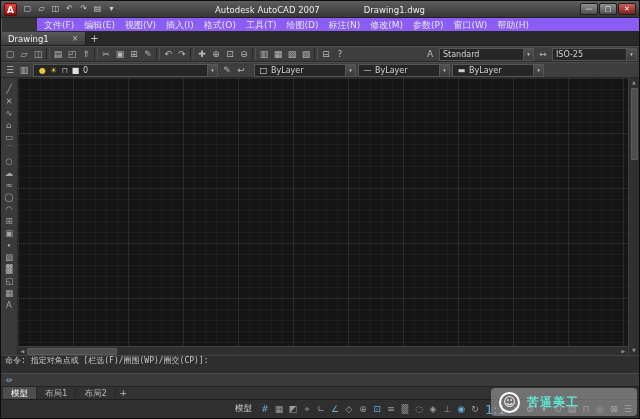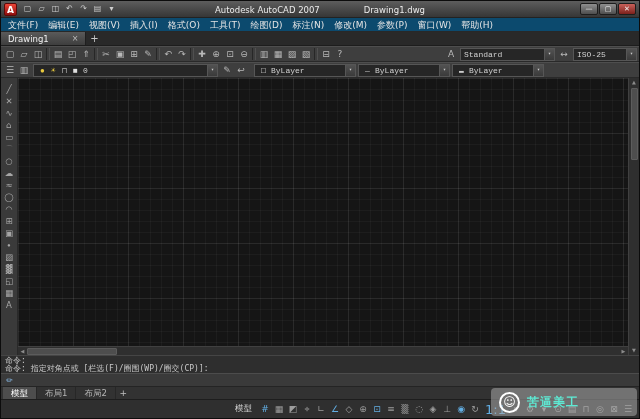--- a/index.html
+++ b/index.html
@@ -26,22 +26,22 @@
   .title-center { position:absolute; left:0; right:0; top:0; height:17px;
     display:flex; justify-content:center; align-items:center; gap:44px;
     font-size:8.5px; color:#ececec; pointer-events:none; }
   .win-controls { margin-left:auto; display:flex; gap:1px; }
   .win-btn { width:18px; height:12px; flex:none;
     background:linear-gradient(#8f8f8f,#4e4e4e); border:1px solid #1d1d1d;
     border-radius:2px; color:#f2f2f2; font-size:7px; line-height:10px; text-align:center; }
   .win-btn.close { background:linear-gradient(#c9605a,#7c211c); }
 
   
-  .menubar { height:14px; flex:none; background:#0c4a6e;
-    display:flex; align-items:center; padding-left:2px; border-bottom:1px solid #282828; }
+  .menubar { height:14px; flex:none; background:#8b5cf6;
+    display:flex; align-items:center; padding-left:2px; border-bottom:1px solid #282828;margin-left:36px; }
   .mitem { font-size:9px; color:#e4e4e4; padding:0 5px; line-height:14px; flex:none; white-space:nowrap; }
 
   
   .filetabs { height:14px; flex:none; background:#292929; display:flex;
     align-items:stretch; border-bottom:1px solid #1d1d1d; }
   .ftab { background:linear-gradient(#5a5a5a,#3e3e3e); color:#f0f0f0; font-size:8.5px;
     padding:0 7px; display:flex; align-items:center; gap:23px; border-right:1px solid #1f1f1f; }
   .close-x { color:#bdbdbd; font-size:8px; }
   .ftab-add { width:16px; color:#c8c8c8; text-align:center; line-height:14px; font-size:10px; }
 
@@ -50,21 +50,21 @@
     border-top:1px solid #4e4e4e; border-bottom:1px solid #292929;
     display:flex; align-items:center; padding:0 2px; }
   .icorow { display:flex; align-items:center; }
   .ico { width:14px; height:13px; line-height:13px; text-align:center;
     font-size:9px; color:#b9b9b9; flex:none; }
   .sep { width:4px; height:12px; flex:none; margin:0 1px;
     border-left:1px solid #272727; border-right:1px solid #505050; }
   .styles-group { margin-left:auto; display:flex; align-items:center; gap:2px; }
   .combo { height:13px; background:#262626; border:1px solid #565656;
     display:flex; align-items:center; font-size:8px; color:#d2d2d2;
-    padding-left:3px; flex:none; overflow:hidden; white-space:nowrap;font-family:Liberation Mono, monospace; }
+    padding-left:3px; flex:none; overflow:hidden; white-space:nowrap; }
   .combo .arrow { margin-left:auto; width:10px; height:11px; flex:none;
     background:linear-gradient(#525252,#3a3a3a); border-left:1px solid #565656;
     color:#cccccc; font-size:5px; line-height:11px; text-align:center; }
   .lsico { width:11px; height:11px; line-height:11px; text-align:center; font-size:8px; flex:none; }
   .combo-val { overflow:hidden; white-space:nowrap; }
 
   
   .main { flex:1; min-height:0; display:flex; }
   .draw-bar { width:17px; flex:none; background:#3a3a3a; border-right:1px solid #292929;
     display:flex; flex-direction:column; align-items:center; padding-top:5px; }
@@ -208,21 +208,21 @@
         <span class="ico">⊟</span>
         <span class="ico">?</span>
       </span>
     <div class="styles-group">
       <span class="ico">A</span>
       <div class="combo" style="width:95px">
         <span class="combo-val">Standard</span>
         <span class="arrow">▾</span>
       </div>
       <span class="ico">↔</span>
-      <div class="combo" style="width:64px">
+      <div class="combo" style="width:85px">
         <span class="combo-val">ISO-25</span>
         <span class="arrow">▾</span>
       </div>
     </div>
   </div>
 
   <div class="toolbar" style="gap:2px">
     <span class="icorow">
         <span class="ico">☰</span>
         <span class="ico">▥</span>
@@ -297,21 +297,20 @@
     </div>
     <div class="vscroll">
       <span class="arr">▲</span>
       <span class="vthumb"></span>
       <span class="vfill"></span>
       <span class="arr">▼</span>
     </div>
   </div>
 
   <div class="cmd-history">
-    <div>命令:</div>
     <div>命令: 指定对角点或 [栏选(F)/圈围(WP)/圈交(CP)]:</div>
   </div>
   <div class="cmd-input">
     <span class="cmd-icon">✏</span>
     <input class="cmd-field" placeholder="键入命令" style="">
   </div>
 
   <div class="layout-tabs">
     <span class="icorow">
         <span class="ltab active">模型</span>

